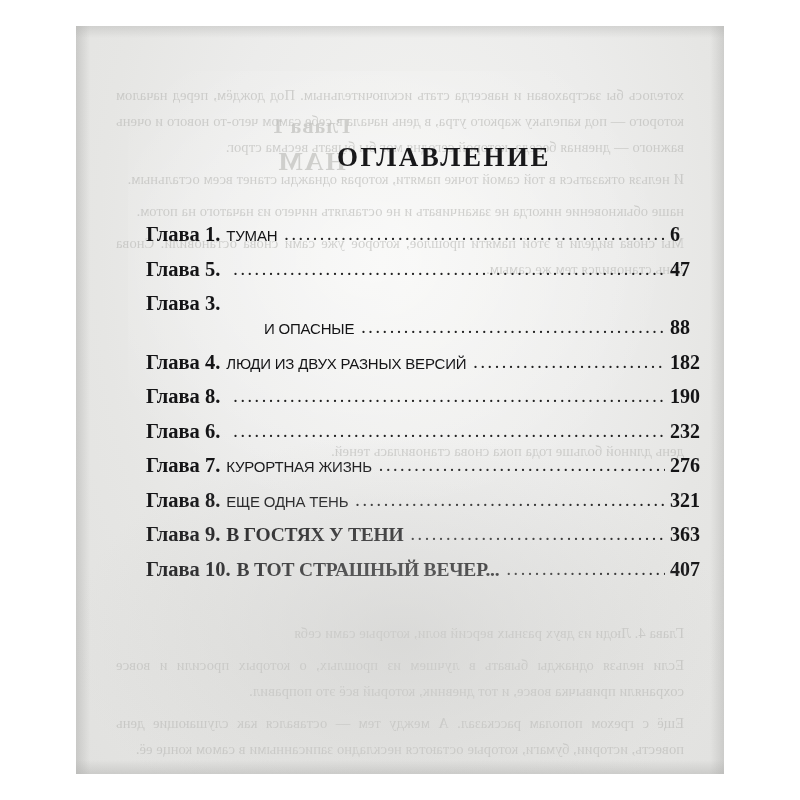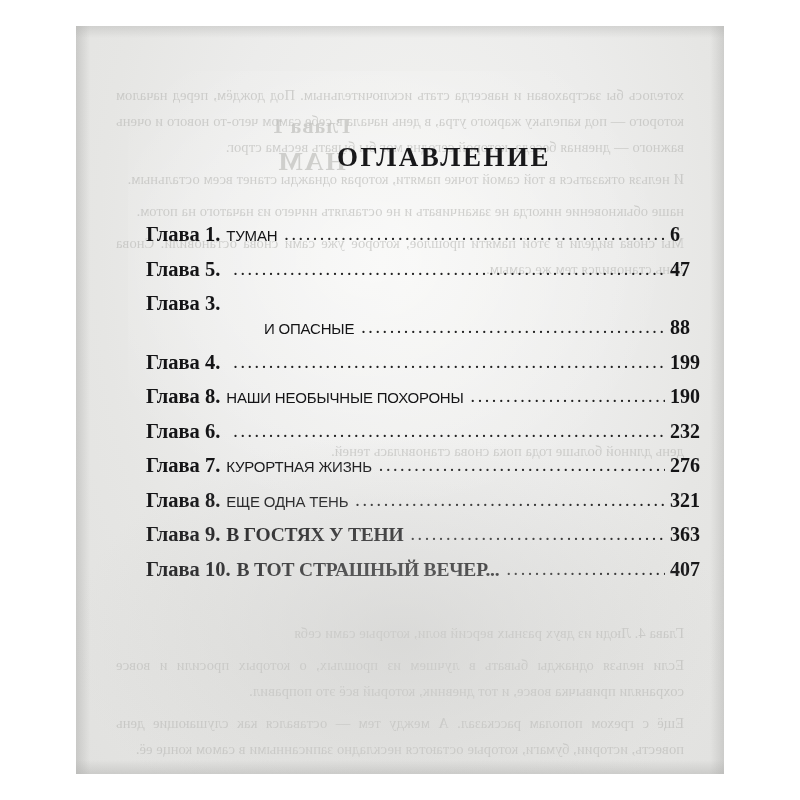--- a/index.html
+++ b/index.html
@@ -262,27 +262,27 @@
           <span class="chap-label">Глава 3.</span>
         </div>
         <div class="toc-entry wrap-second">
           <span class="chap-title">И ОПАСНЫЕ</span>
           <span class="leader">............................................................................................</span>
           <span class="page-num">88</span>
         </div>
 
         <div class="toc-entry">
           <span class="chap-label">Глава 4.</span>
-          <span class="leader">............................................................................................</span>
-          <span class="page-num">199</span>
+          <span class="chap-title">ЛЮДИ ИЗ ДВУХ РАЗНЫХ ВЕРСИЙ</span>
+          <span class="leader">............................................................................................</span>
+          <span class="page-num">182</span>
         </div>
 
         <div class="toc-entry">
           <span class="chap-label">Глава 8.</span>
-          <span class="chap-title">НАШИ НЕОБЫЧНЫЕ ПОХОРОНЫ</span>
           <span class="leader">............................................................................................</span>
           <span class="page-num">190</span>
         </div>
 
         <div class="toc-entry">
           <span class="chap-label">Глава 6.</span>
           <span class="leader">............................................................................................</span>
           <span class="page-num">232</span>
         </div>
 

